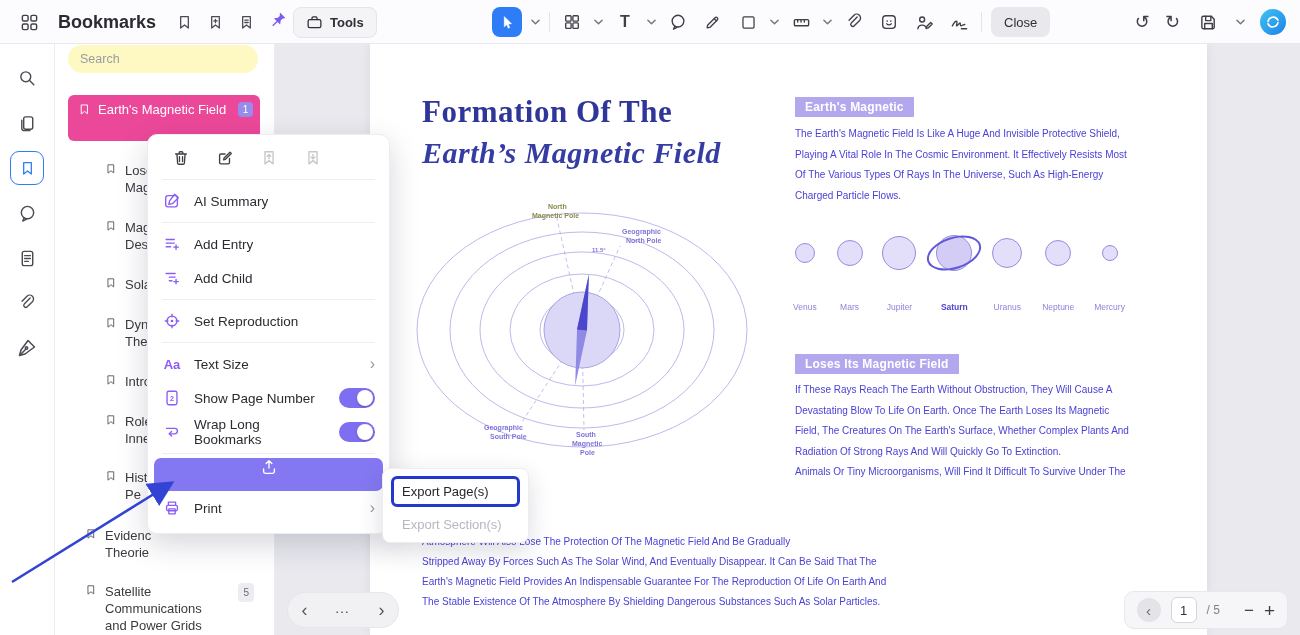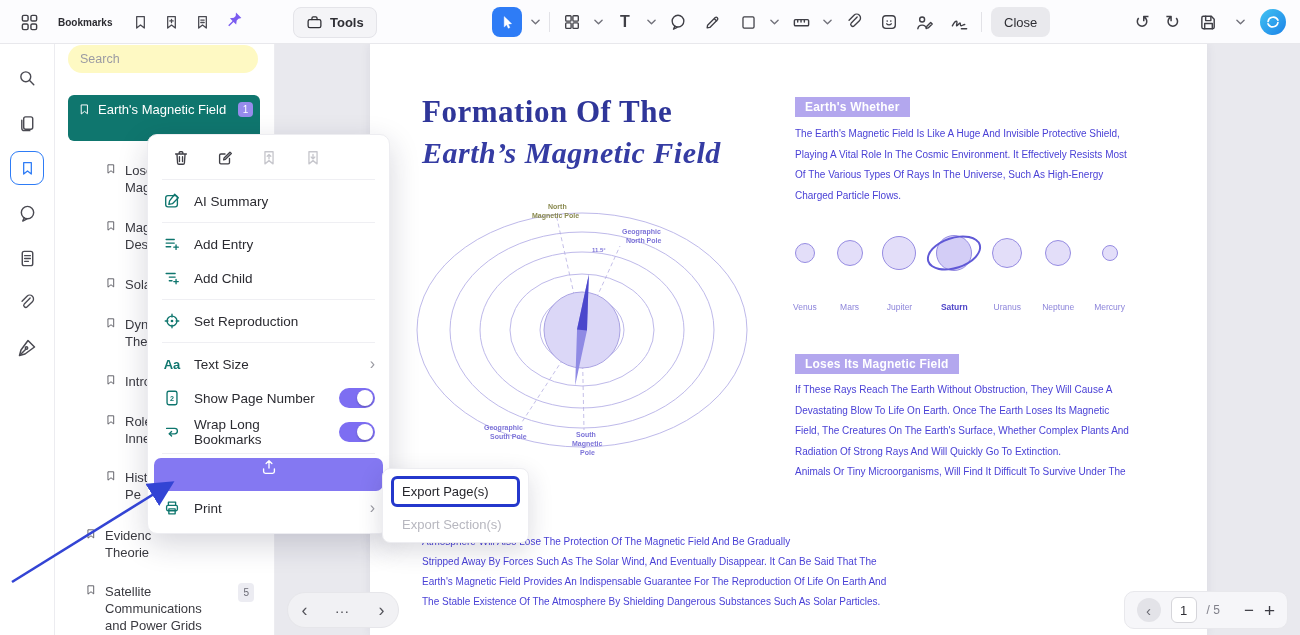--- a/index.html
+++ b/index.html
@@ -3,21 +3,21 @@
 <meta charset="utf-8">
 <style>
   * { margin:0; padding:0; box-sizing:border-box; }
   html,body { width:1300px; height:635px; }
   body { position:relative; overflow:hidden; background:#e9e9ee; font-family:"Liberation Sans",sans-serif; color:#2f2f35; }
   svg.ic { display:block; fill:none; stroke:currentColor; stroke-width:1.5; stroke-linecap:round; stroke-linejoin:round; }
 
   
   .topbar { position:absolute; left:0; top:0; width:1300px; height:44px; background:#fcfcfe; border-bottom:1px solid #e8e8ec; z-index:50; }
   .tb-left { position:absolute; left:16px; top:0; height:44px; display:flex; align-items:center; }
-  .tb-title { font-size:10px; font-weight:700; color:#2b2b31; margin-left:16px; }
+  .tb-title { font-size:18px; font-weight:700; color:#2b2b31; margin-left:16px; }
   .hdr-icons { display:flex; align-items:center; gap:14px; margin-left:20px; color:#4a4a52; }
   .tools-btn { position:absolute; left:293px; top:7px; height:31px; display:flex; align-items:center; gap:7px; padding:0 12px; background:#f4f4f7; border:1px solid #e4e4e9; border-radius:8px; font-size:13px; font-weight:600; color:#2e2e34; cursor:pointer; }
   .tb-center { position:absolute; left:492px; top:7px; height:30px; display:flex; align-items:center; gap:9px; }
   .tb-right { position:absolute; right:14px; top:7px; height:30px; display:flex; align-items:center; gap:15px; }
   .tbtn { width:26px; height:28px; display:flex; align-items:center; justify-content:center; color:#3f3f46; cursor:pointer; }
   .tool-select { width:30px; height:30px; background:#2e7cf6; border-radius:8px; display:flex; align-items:center; justify-content:center; cursor:pointer; }
   .chev { color:#71717a; cursor:pointer; }
   .vdiv { width:1px; height:20px; background:#e2e2e7; }
   .close-btn { height:30px; padding:0 13px; background:#e9e9ed; border-radius:8px; font-size:13px; font-weight:500; color:#2e2e34; display:flex; align-items:center; cursor:pointer; }
   .glyph { font-size:18px; color:#3f3f46; line-height:1; cursor:pointer; }
@@ -28,21 +28,21 @@
   .rail { position:absolute; left:0; top:44px; width:55px; height:591px; background:#fff; border-right:1px solid #ececf0; z-index:40; display:flex; flex-direction:column; align-items:center; }
   .rail .ribtn { width:34px; height:34px; display:flex; align-items:center; justify-content:center; color:#4a4a52; margin-top:11px; cursor:pointer; }
   .rail .ribtn:first-child { margin-top:17px; }
   .rail-active { border:1.5px solid #2e7cf6; border-radius:9px; color:#2e7cf6 !important; }
   .rail-bottom { margin-top:auto; margin-bottom:14px; }
 
   
   .sidebar { position:absolute; left:55px; top:44px; width:220px; height:591px; background:#fff; border-right:1px solid #ececf0; z-index:40; }
   .sb-search { position:absolute; left:13px; top:1px; width:190px; height:28px; border:none; outline:none; background:#fef9c3; border-radius:14px; padding:0 12px; font-size:12.5px; color:#4a4a52; font-family:"Liberation Sans",sans-serif; }
   .sb-search::placeholder { color:#9b9ba3; }
-  .sb-selected { position:absolute; left:13px; top:51px; width:192px; min-height:46px; background:#0f766e; border-radius:6px; color:#fff; padding:6px 28px 6px 10px; display:flex; gap:7px; font-size:13px; line-height:17px; cursor:pointer; }
+  .sb-selected { position:absolute; left:13px; top:51px; width:192px; min-height:46px; background:#ec4899; border-radius:6px; color:#fff; padding:6px 28px 6px 10px; display:flex; gap:7px; font-size:13px; line-height:17px; cursor:pointer; }
   .sb-selected .ibk { margin-top:2px; flex:none; }
   .sb-badge { position:absolute; right:7px; top:7px; min-width:15px; height:15px; background:#978bec; border-radius:4px; color:#fff; font-size:10px; display:flex; align-items:center; justify-content:center; padding:0 3px; }
   .bm-item { position:absolute; display:flex; gap:8px; font-size:13px; color:#3a3a40; line-height:17px; cursor:pointer; }
   .bm-item .bmic { margin-top:1px; flex:none; color:#55555c; }
   .lvl1 { left:50px; }
   .lvl0 { left:30px; }
   .count-badge { position:absolute; right:20px; top:0; background:#ececf2; color:#6b6b75; border-radius:4px; font-size:10px; padding:1px 5px; }
 
   
   .page { position:absolute; left:370px; top:44px; width:837px; height:591px; background:#fff; box-shadow:0 0 10px rgba(40,40,80,.08); z-index:5; }
@@ -66,21 +66,21 @@
   .ring { position:absolute; left:50%; top:50%; width:56px; height:32px; margin-left:-28px; margin-top:-16px; border:2px solid #6059d6; border-radius:50%; transform:rotate(-18deg); }
   .plabel { font-size:8.5px; color:#8d85da; margin-top:12px; white-space:nowrap; }
   .planet.sel .plabel { color:#4f46c8; font-weight:700; }
 
   
   .cmenu { position:absolute; left:147px; top:134px; width:243px; background:#fff; border:1px solid #ededf1; border-radius:10px; box-shadow:0 10px 30px rgba(30,30,60,.18); z-index:60; padding:6px 0 8px; }
   .icrow { display:flex; align-items:center; gap:26px; padding:8px 0 8px 24px; color:#3f3f46; }
   .icrow .dis { color:#c7c7cd; }
   .mdiv { height:1px; background:#efeff3; margin:4px 14px; }
   .mrow { display:flex; align-items:center; gap:12px; height:34px; padding:0 14px; font-size:13.5px; color:#2b2b31; cursor:pointer; }
-  .mrow .mic { width:20px; display:flex; justify-content:center; color:#0f766e; }
+  .mrow .mic { width:20px; display:flex; justify-content:center; color:#8b5cf6; }
   .mrow .lbl { flex:1; }
   .mrow .rchev { color:#9a9aa2; font-size:16px; line-height:1; }
   .mrow.hl { background:#8478f2; color:#fff; border-radius:7px; margin:0 6px; padding:0 8px; height:33px;flex-direction:column; }
   .mrow.hl .mic, .mrow.hl .rchev { color:#fff; }
   .mi-txt { font-size:13px; font-weight:700; color:#3f3f46; }
   .toggle { width:36px; height:20px; border-radius:10px; background:#7d6ef2; position:relative; flex:none; cursor:pointer; }
   .toggle::after { content:""; position:absolute; right:2px; top:2px; width:16px; height:16px; border-radius:50%; background:#fff; box-shadow:0 1px 2px rgba(0,0,0,.25); }
 
   
   .submenu { position:absolute; left:382px; top:468px; width:147px; background:#fff; border:1px solid #ededf1; border-radius:8px; box-shadow:0 8px 24px rgba(30,30,60,.16); z-index:70; padding:7px 8px; }
@@ -448,21 +448,21 @@
     <text x="242" y="40">Geographic</text>
     <text x="246" y="49">North Pole</text>
     <text class="small" x="212" y="58">11.5°</text>
     <text x="104" y="236">Geographic</text>
     <text x="110" y="245">South Pole</text>
     <text x="196" y="243">South</text>
     <text x="192" y="252">Magnetic</text>
     <text x="200" y="261">Pole</text>
   </svg>
 
-  <div class="badge" style="left:425px; top:53px;">Earth's Whether</div>
+  <div class="badge" style="left:425px; top:53px;">Earth's Magnetic</div>
   <div class="para" style="left:425px; top:80px;">
     <div>The Earth's Magnetic Field Is Like A Huge And Invisible Protective Shield,</div>
     <div>Playing A Vital Role In The Cosmic Environment. It Effectively Resists Most</div>
     <div>Of The Various Types Of Rays In The Universe, Such As High-Energy</div>
     <div>Charged Particle Flows.</div>
   </div>
 
   <div class="planets">
     <div class="planet">
         <div class="pwrap">

